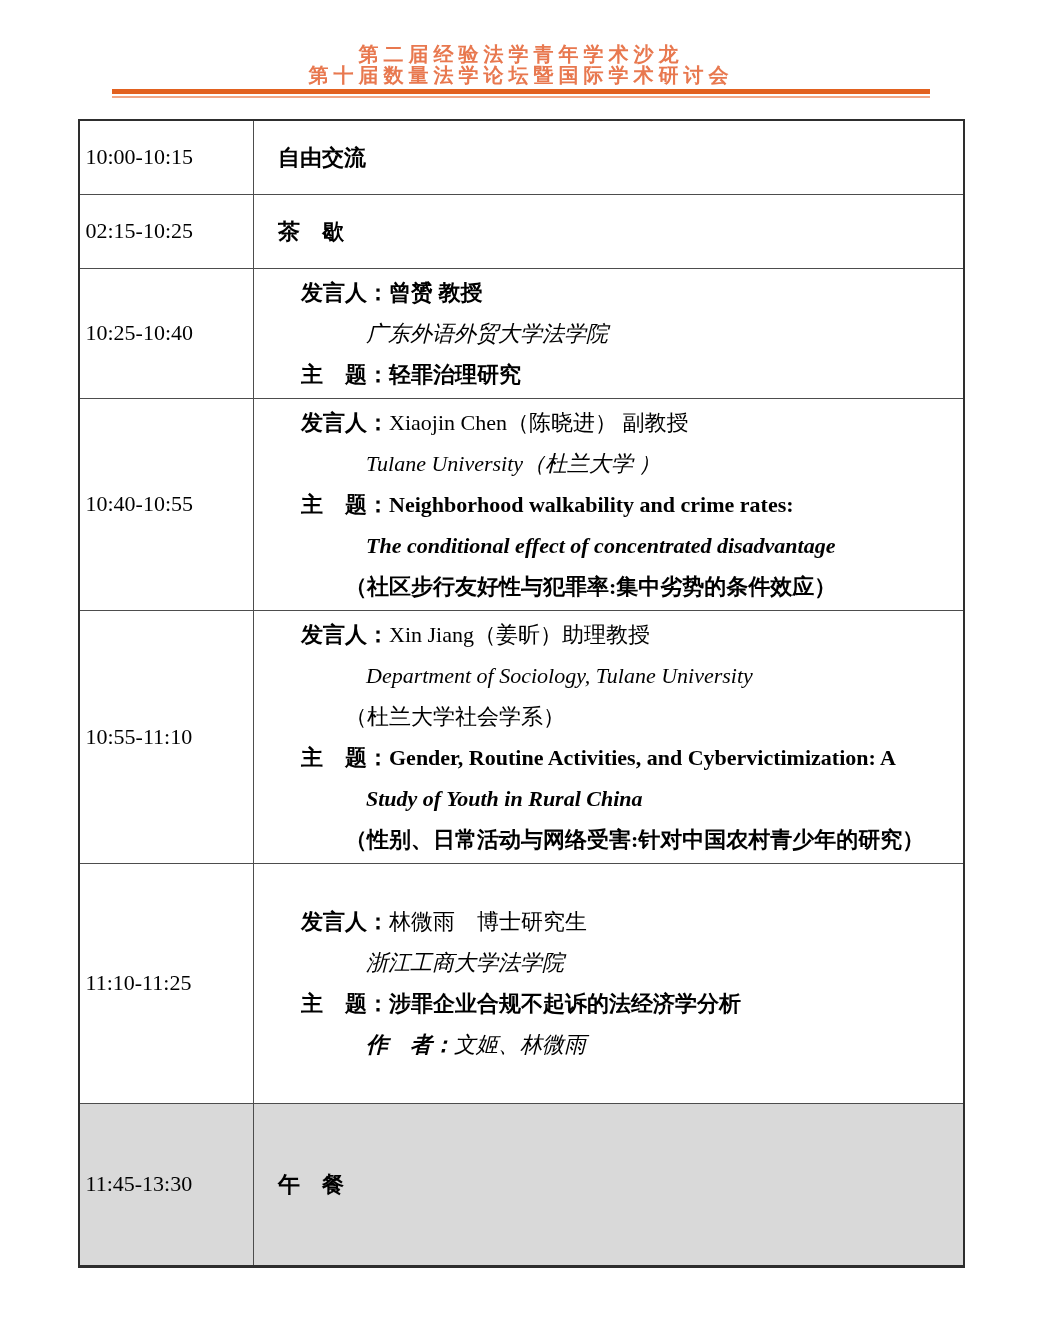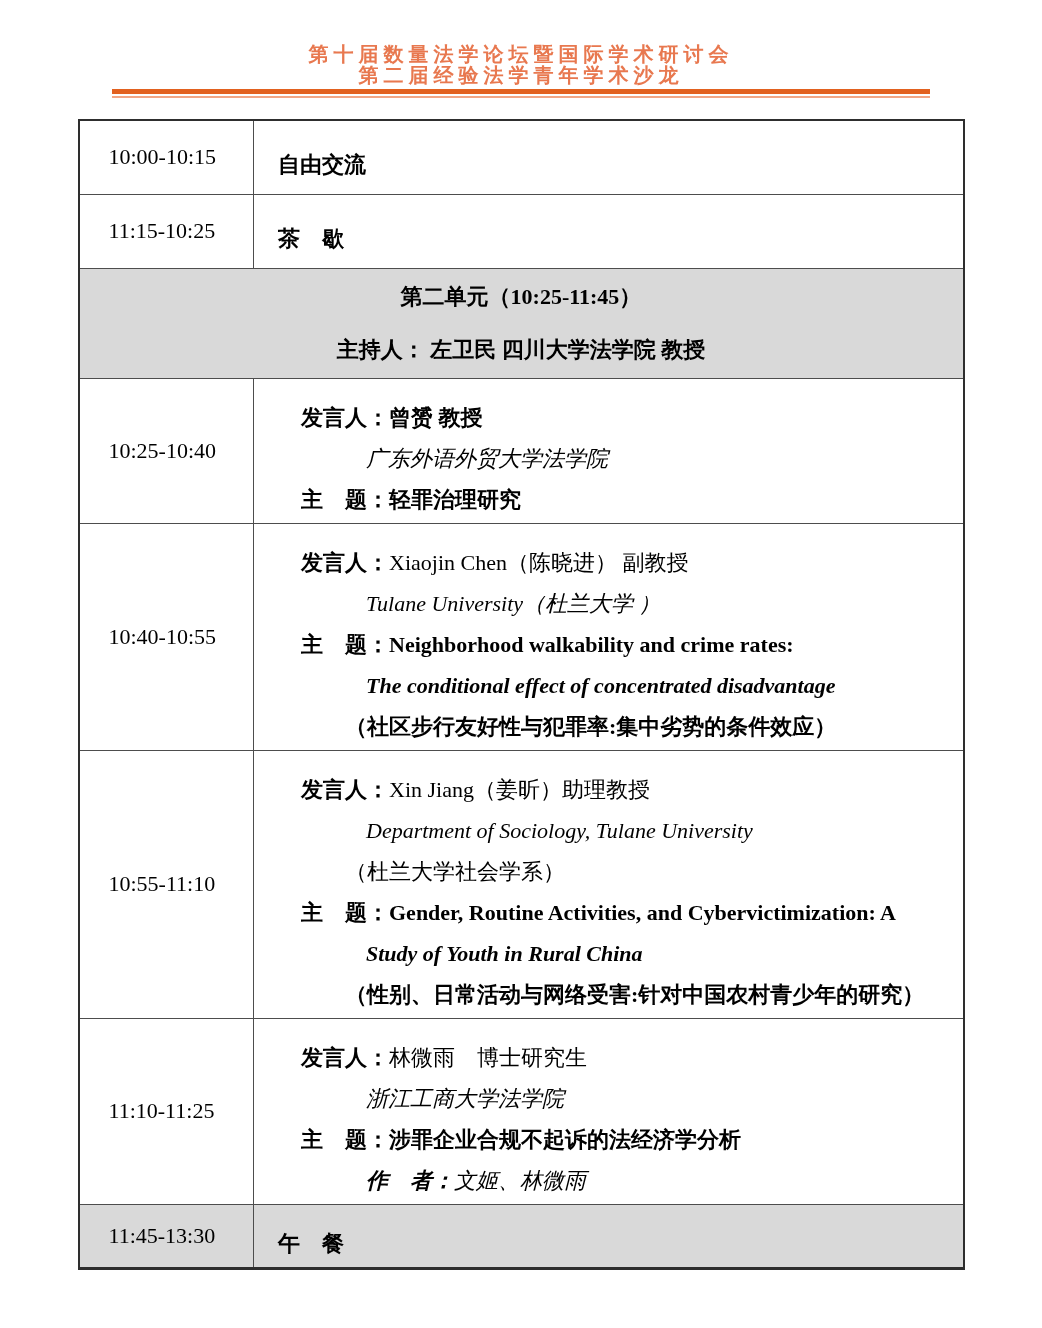--- a/index.html
+++ b/index.html
@@ -40,22 +40,22 @@
     border: 2px solid var(--border-dark);
     border-bottom-width: 3px;
   }
   col.time-col { width: 175px; }
   td {
     border: 1px solid var(--border);
     vertical-align: middle;
     font-size: 22px;
   }
   tr.shaded td { background: var(--shade); }
-  td.time-cell { padding-left: 29px; }
-  td.content-cell { padding: 18px 10px 3px 24px; }
+  td.time-cell { padding-left: 6px; }
+  td.content-cell { padding: 3px 10px 3px 24px; }
   td.section-cell { text-align: center; }
   .line { line-height: 41px; white-space: nowrap; }
   .section-cell .line { line-height: 53px; white-space: nowrap; }
   .indent-1 { padding-left: 88px; font-style: italic; }
   .indent-2 { padding-left: 67px; }
   .label { display: inline-block; min-width: 88px; margin-left: 23px; }
   .bold { font-weight: 700; }
 
   tbody tr:nth-child(1) td { height: 74px; }
   tbody tr:nth-child(2) td { height: 74px; }
@@ -65,50 +65,44 @@
   tbody tr:nth-child(6) td { height: 240px; }
   tbody tr:nth-child(7) td { height: 163px; }
   tbody tr:nth-child(8) td { height: 47px; }
   tbody tr:nth-child(9) td { height: 78px; margin-left: 24px; }
 </style>
 </head>
 <body>
 
 <div class="page">
   <div class="doc-header">
+    <div class="doc-title">第二届经验法学青年学术沙龙</div>
     <div class="doc-title">第十届数量法学论坛暨国际学术研讨会</div>
-    <div class="doc-title">第二届经验法学青年学术沙龙</div>
     <div class="header-rules">
       <div class="rule-thick"></div>
       <div class="rule-thin"></div>
     </div>
   </div>
 
   <table class="schedule">
     <colgroup>
         <col class="time-col">
         <col>
       </colgroup>
     <tbody id="schedule-body">
         <tr>
           <td class="time-cell">10:00-10:15</td>
           <td class="content-cell">
             <div class="line indent-0"><span class="bold">自由交流</span></div>
           </td>
         </tr>
         <tr>
-          <td class="time-cell">11:15-10:25</td>
+          <td class="time-cell">02:15-10:25</td>
           <td class="content-cell">
             <div class="line indent-0"><span class="bold">茶　歇</span></div>
-          </td>
-        </tr>
-        <tr class="shaded">
-          <td colspan="2" class="section-cell">
-            <div class="line indent-0"><span class="bold">第二单元（10:25-11:45）</span></div>
-            <div class="line indent-0"><span class="bold">主持人： 左卫民 四川大学法学院 教授</span></div>
           </td>
         </tr>
         <tr>
           <td class="time-cell">10:25-10:40</td>
           <td class="content-cell">
             <div class="line indent-0"><span class="bold label">发言人：</span><span class="bold">曾赟 教授</span></div>
             <div class="line indent-1"><span class="">广东外语外贸大学法学院</span></div>
             <div class="line indent-0"><span class="bold label">主　题：</span><span class="bold">轻罪治理研究</span></div>
           </td>
         </tr>

